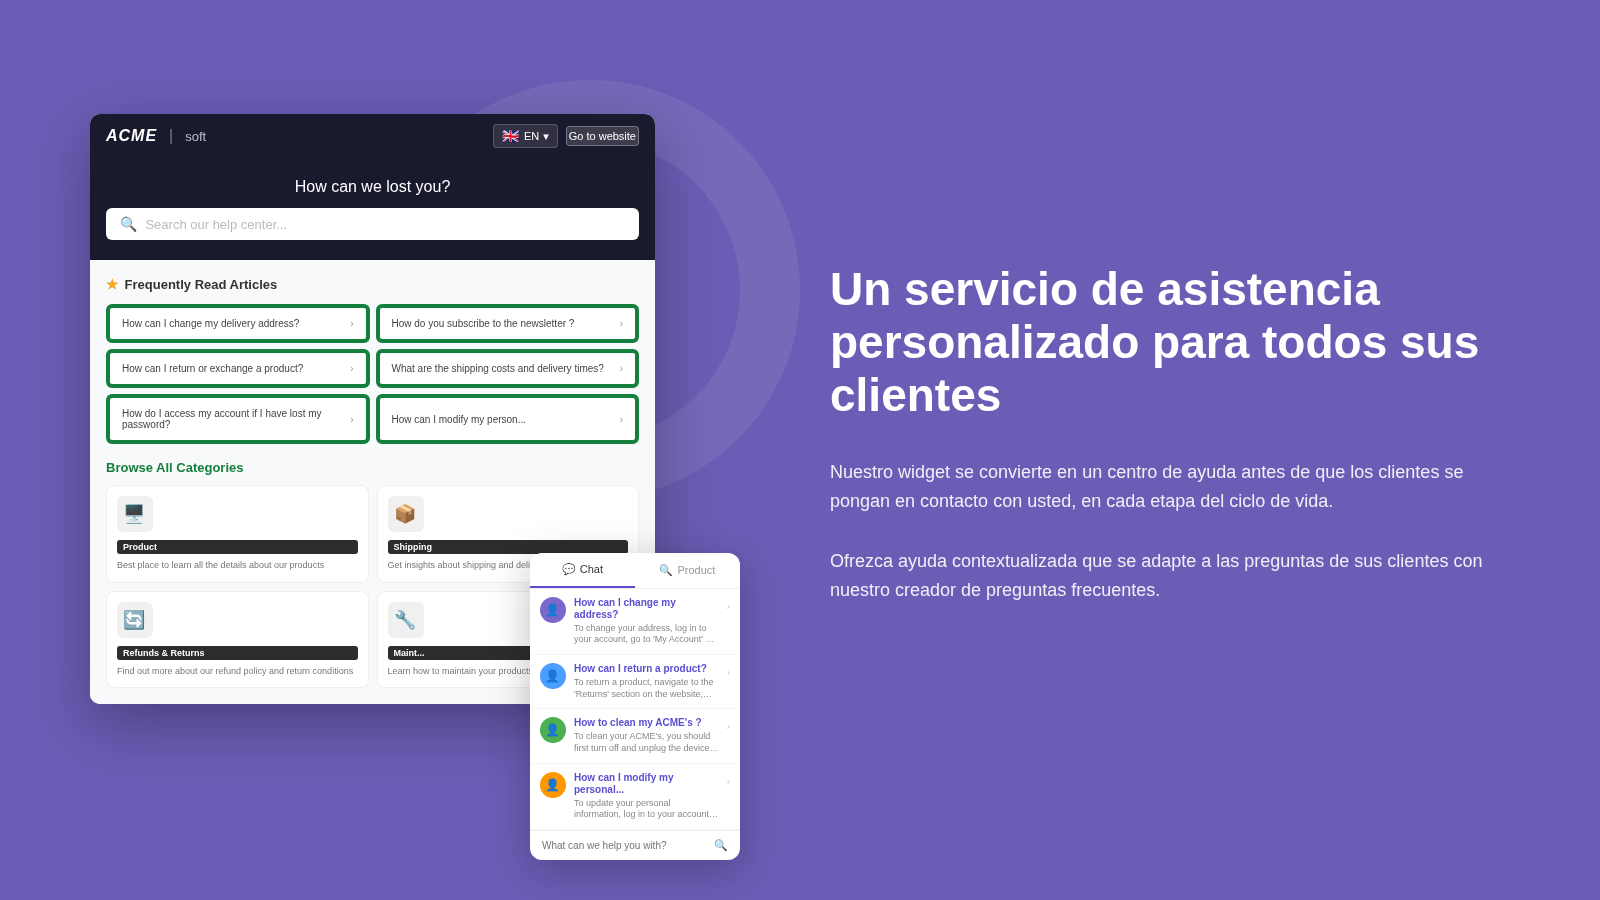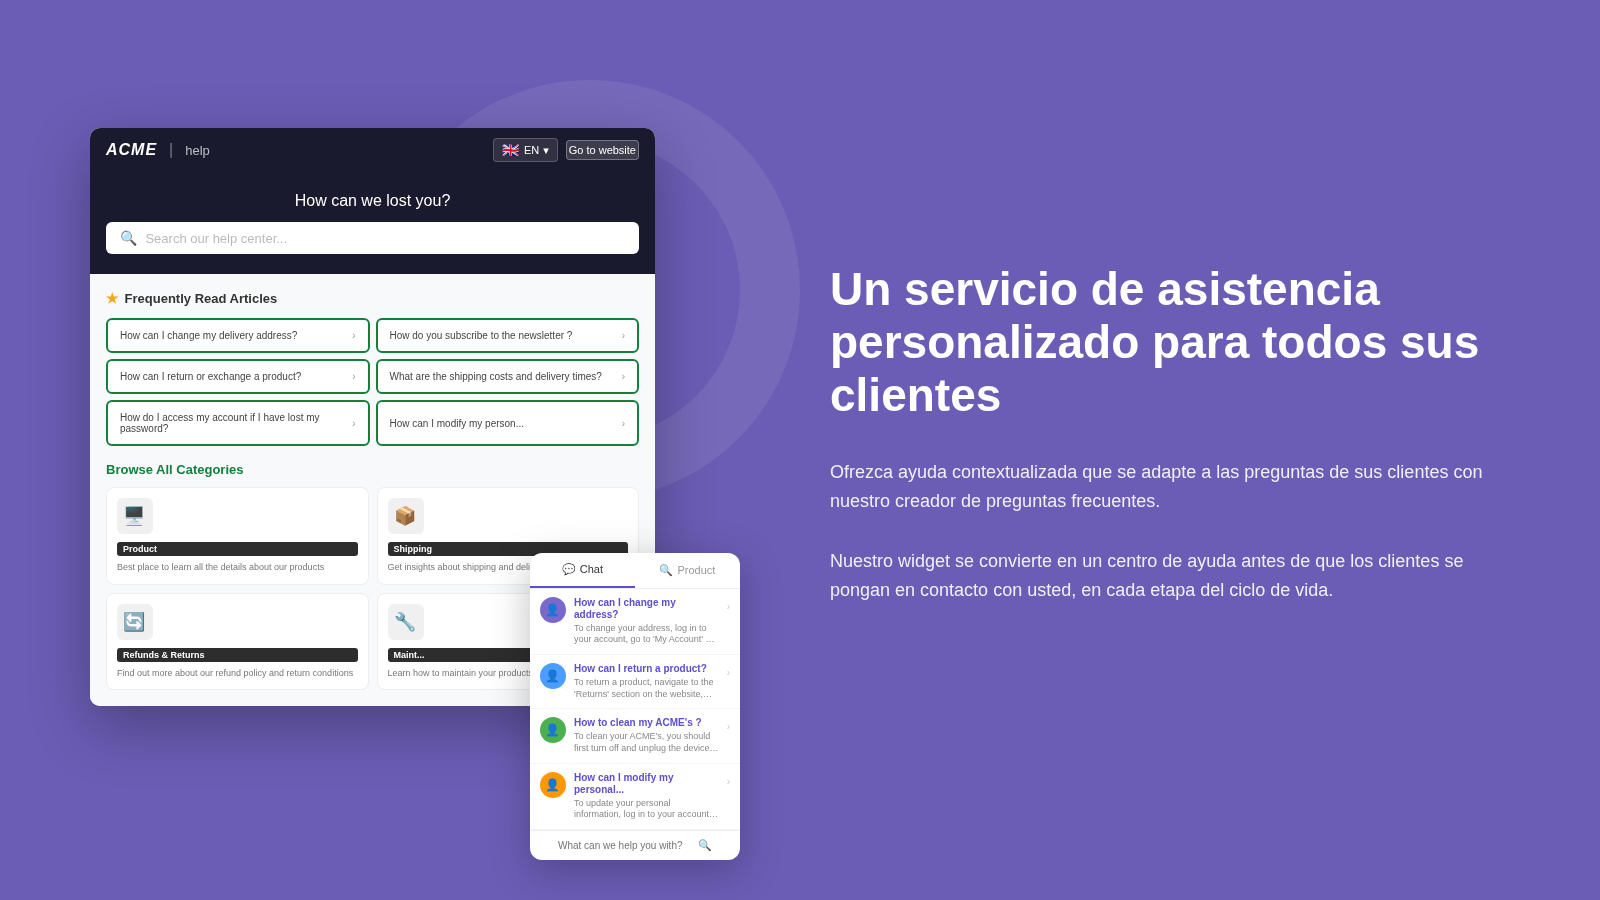--- a/index.html
+++ b/index.html
@@ -32,21 +32,21 @@
       flex-shrink: 0;
       display: flex;
       align-items: center;
       justify-content: center;
     }
 
     
     .browser-window {
       position: absolute;
       left: 90px;
-      top: 128px;
+      top: 114px;
       width: 565px;
       background: #fff;
       border-radius: 10px;
       box-shadow: 0 20px 60px rgba(0,0,0,0.3);
       overflow: hidden;
     }
 
     .browser-header {
       background: #1a1a2e;
       padding: 10px 16px;
@@ -175,21 +175,21 @@
     .faq-item {
       background: #fff;
       border-radius: 6px;
       padding: 10px 12px;
       display: flex;
       align-items: center;
       justify-content: space-between;
       font-size: 10px;
       color: #444;
       cursor: pointer;
-      border: 2px solid #15803d;
+      border: 4px solid #15803d;
     }
 
     .faq-arrow {
       color: #999;
       font-size: 10px;
     }
 
     .categories-title {
       font-size: 13px;
       font-weight: 600;
@@ -337,21 +337,21 @@
       -webkit-box-orient: vertical;
     }
 
     .chat-item-arrow {
       color: #ccc;
       font-size: 10px;
       margin-top: 4px;
     }
 
     .chat-input-area {
-      padding: 8px 28px;
+      padding: 8px 12px;
       display: flex;
       align-items: center;
       gap: 6px;
       border-top: 1px solid #eee;
     }
 
     .chat-input {
       flex: 1;
       font-size: 10px;
       color: #bbb;
@@ -391,21 +391,21 @@
 <div class="bg-circle"></div>
 
 <div class="left-panel">
 
   <div class="browser-window">
 
     <div class="browser-header">
       <div class="browser-logo">
         <span class="acme-logo">ACME</span>
         <span class="divider-line">|</span>
-        <span class="help-text">help</span>
+        <span class="help-text">soft</span>
       </div>
       <div class="header-right">
         <div class="lang-selector">
           <span class="flag">🇬🇧</span>
           <span>EN</span>
           <span>▾</span>
         </div>
         <button class="go-website-btn">Go to website</button>
       </div>
     </div>
@@ -532,15 +532,15 @@
     <div class="chat-input-area">
       <input class="chat-input" type="text" placeholder="What can we help you with?" style="">
       <span class="chat-search-icon">🔍</span>
     </div>
 
   </div>
 </div>
 
 <div class="right-panel">
   <h1 class="main-heading">Un servicio de asistencia personalizado para todos sus clientes</h1>
+  <p class="description-text">Nuestro widget se convierte en un centro de ayuda antes de que los clientes se pongan en contacto con usted, en cada etapa del ciclo de vida.</p>
   <p class="description-text">Ofrezca ayuda contextualizada que se adapte a las preguntas de sus clientes con nuestro creador de preguntas frecuentes.</p>
-  <p class="description-text">Nuestro widget se convierte en un centro de ayuda antes de que los clientes se pongan en contacto con usted, en cada etapa del ciclo de vida.</p>
 </div>
 
 </body></html>

